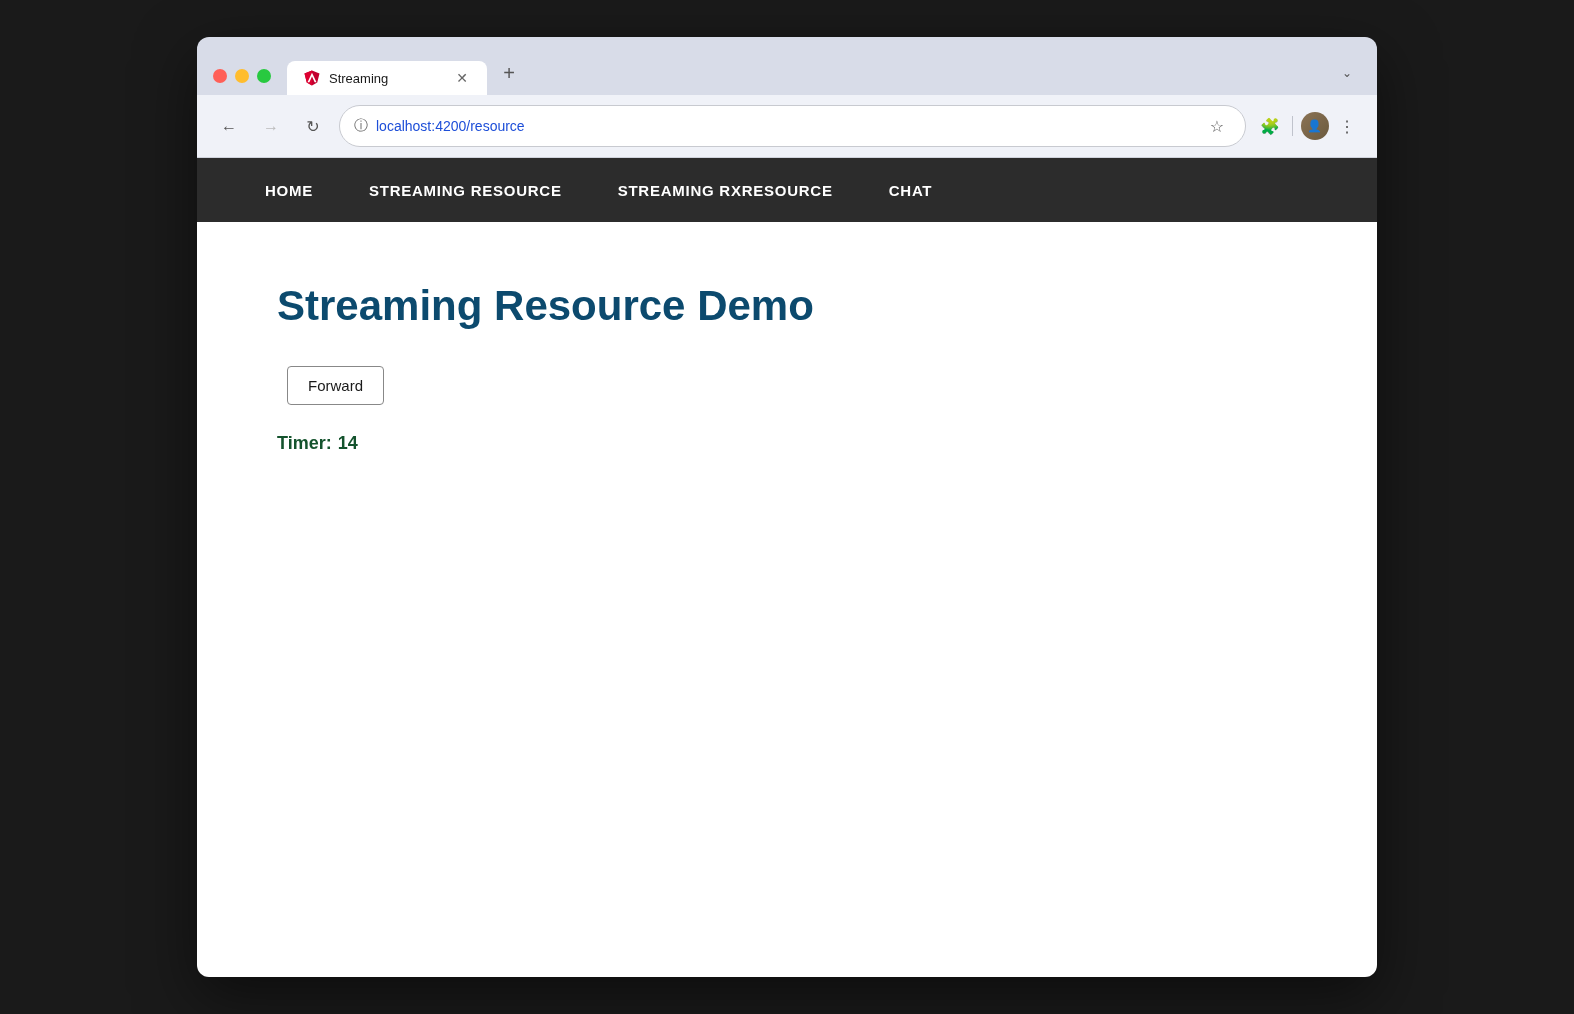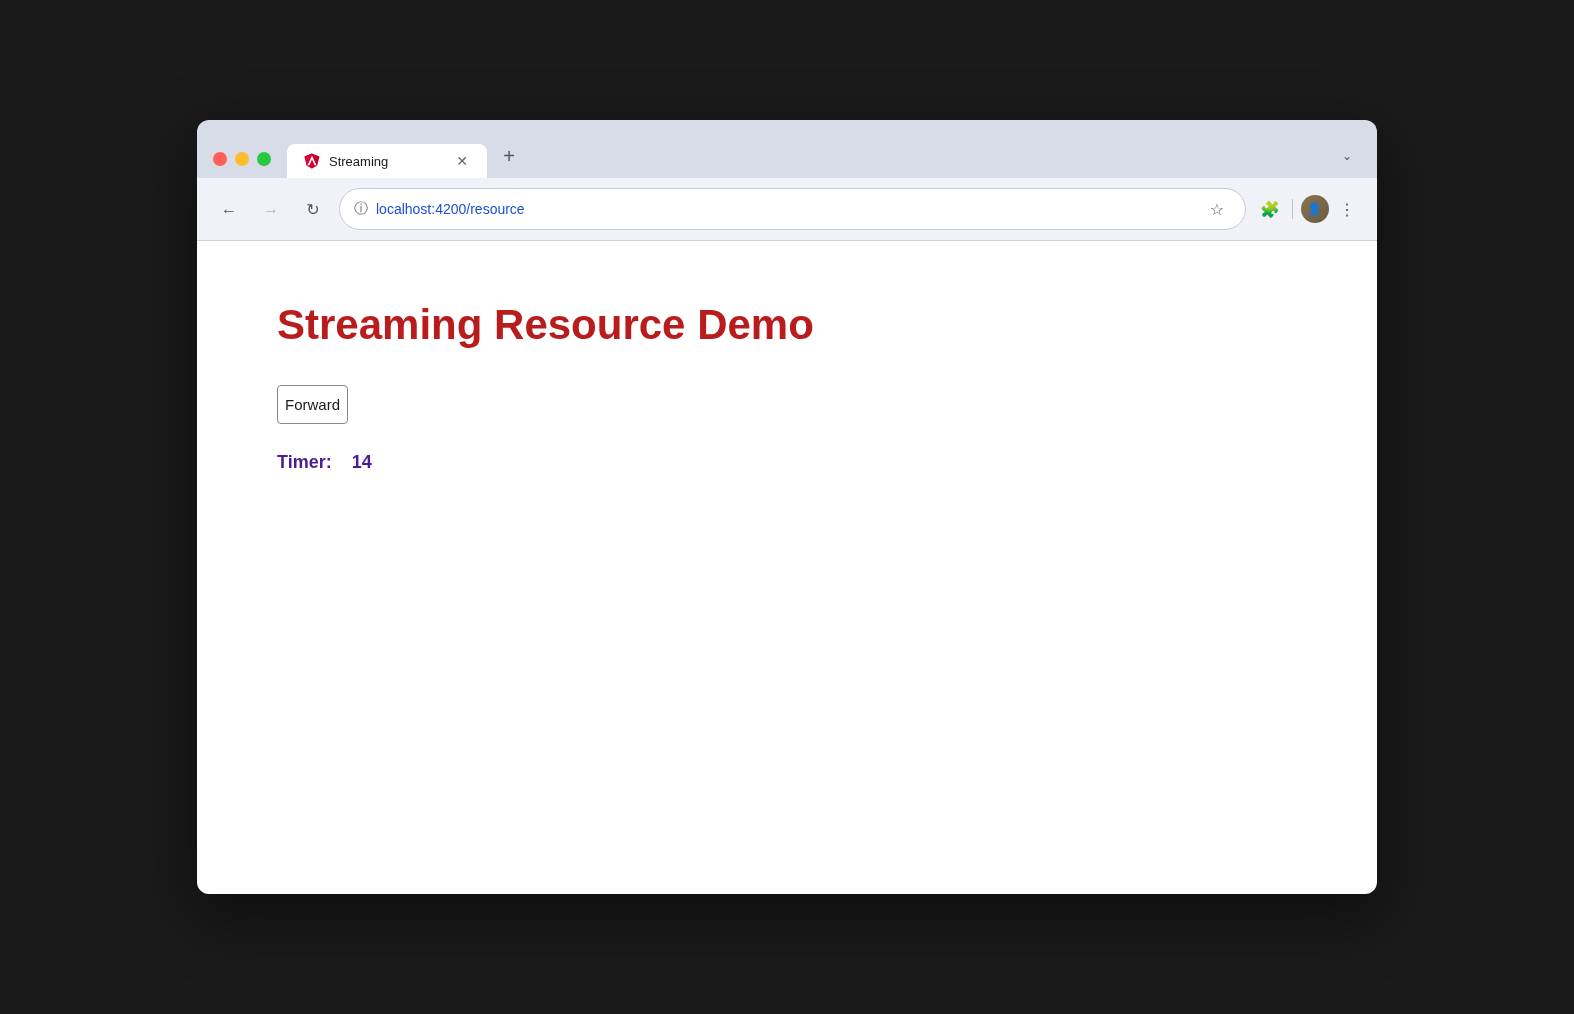--- a/index.html
+++ b/index.html
@@ -8,21 +8,21 @@
       background: #1a1a1a;
       display: flex;
       justify-content: center;
       align-items: center;
       min-height: 100vh;
       font-family: -apple-system, BlinkMacSystemFont, 'Segoe UI', sans-serif;
     }
 
     .browser-window {
       width: 1180px;
-      height: 774px;
+      height: 940px;
       border-radius: 12px;
       overflow: hidden;
       box-shadow: 0 20px 60px rgba(0,0,0,0.5);
       display: flex;
       flex-direction: column;
     }
 
     
     .title-bar {
       background: #d8dce8;
@@ -262,42 +262,43 @@
     
     .page-content {
       background: #ffffff;
       flex: 1;
       padding: 60px 80px;
     }
 
     .page-title {
       font-size: 42px;
       font-weight: 700;
-      color: #b91c1c;
+      color: #0c4a6e;
       margin-bottom: 36px;
     }
 
     .forward-btn {
       background: #ffffff;
       border: 1.5px solid #888;
       border-radius: 4px;
-      padding: 10px 7px;
+      padding: 10px 20px;
       font-size: 15px;
       cursor: pointer;
       margin-bottom: 28px;
       color: #1a1a1a;
+      margin-left: 10px;
     }
 
     .info-row {
       font-size: 18px;
-      color: #4c1d95;
+      color: #14532d;
       margin-bottom: 20px;
       display: flex;
       align-items: baseline;
-      gap: 20px;
+      gap: 6px;
     }
 
     .info-label {
       font-weight: 700;
     }
 
     .info-value {
       font-weight: 700;
     }
   </style>
@@ -364,20 +365,26 @@
       <div class="toolbar-divider"></div>
       <div class="avatar">
         <div class="avatar-img">👤</div>
       </div>
       <button class="addr-btn">
         <span>⋮</span>
       </button>
     </div>
   </div>
 
+  <div class="page-nav">
+    <a class="nav-item">HOME</a>
+    <a class="nav-item">STREAMING RESOURCE</a>
+    <a class="nav-item">STREAMING RXRESOURCE</a>
+    <a class="nav-item">CHAT</a>
+  </div>
 
   <div class="page-content">
     <h1 class="page-title">Streaming Resource Demo</h1>
     <button class="forward-btn">Forward</button>
     <div class="info-row">
       <span class="info-label">Timer:</span>
       <span class="info-value">14</span>
     </div>
   </div>
 

